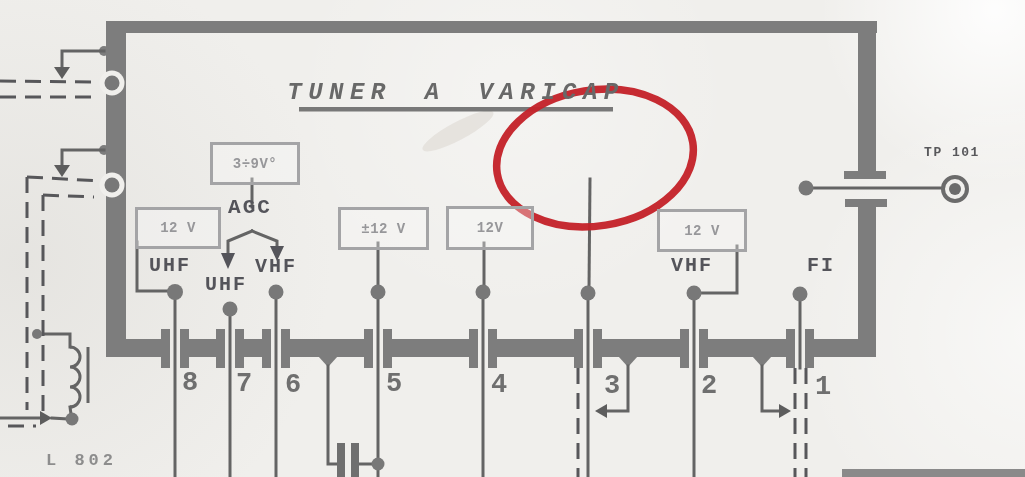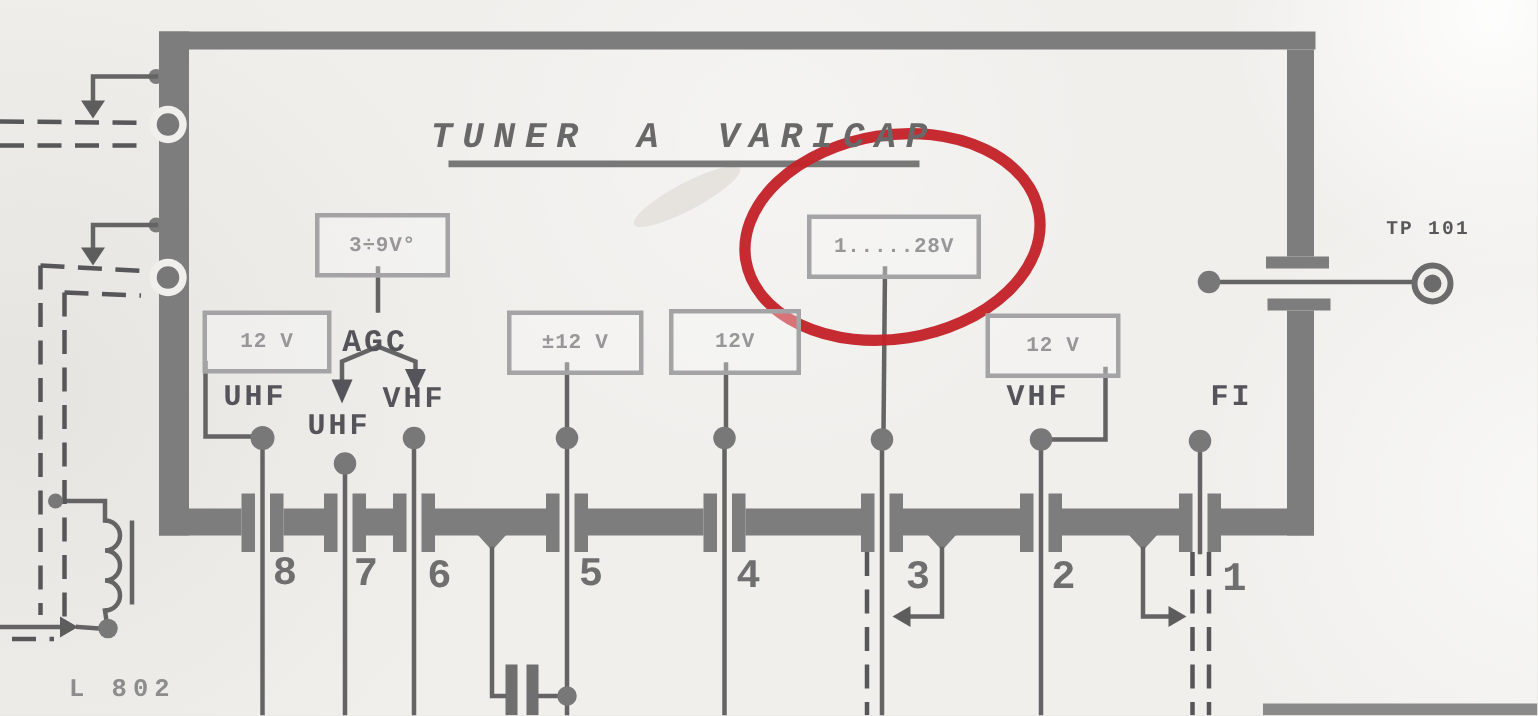--- a/index.html
+++ b/index.html
@@ -198,24 +198,23 @@
 
     <ellipse cx="595" cy="158" rx="99" ry="68" transform="rotate(-9 595 158)" fill="none" stroke="#c4222a" stroke-width="7.5" opacity="0.96"></ellipse>
   </svg>
 
   <div class="txt title">TUNER A VARICAP</div>
 
   <div class="vbox" style="left:210px;top:142px;width:84px;height:37px;">3÷9V°</div>
   <div class="vbox" style="left:135px;top:207px;width:80px;height:36px;">12 V</div>
   <div class="vbox" style="left:338px;top:207px;width:85px;height:37px;">±12 V</div>
   <div class="vbox" style="left:446px;top:206px;width:82px;height:38px;">12V</div>
-  <div class="vbox" style="left:538px;top:143px;width:110px;height:37px;">1.....28V</div>
   <div class="vbox" style="left:657px;top:209px;width:84px;height:37px;">12 V</div>
 
-  <div class="txt sig" style="left:250px;top:218px;font-size:21px;">AGC</div>
+  <div class="txt sig" style="left:250px;top:196px;font-size:21px;">AGC</div>
   <div class="txt sig" style="left:170px;top:254px;">UHF</div>
   <div class="txt sig" style="left:226px;top:273px;">UHF</div>
   <div class="txt sig" style="left:276px;top:255px;">VHF</div>
   <div class="txt sig" style="left:692px;top:254px;">VHF</div>
   <div class="txt sig" style="left:821px;top:254px;">FI</div>
 
   <div class="txt tp">TP 101</div>
   <div class="txt l802">L 802</div>
 
   <div class="txt pin-num" style="left:190px;top:368px;">8</div>

